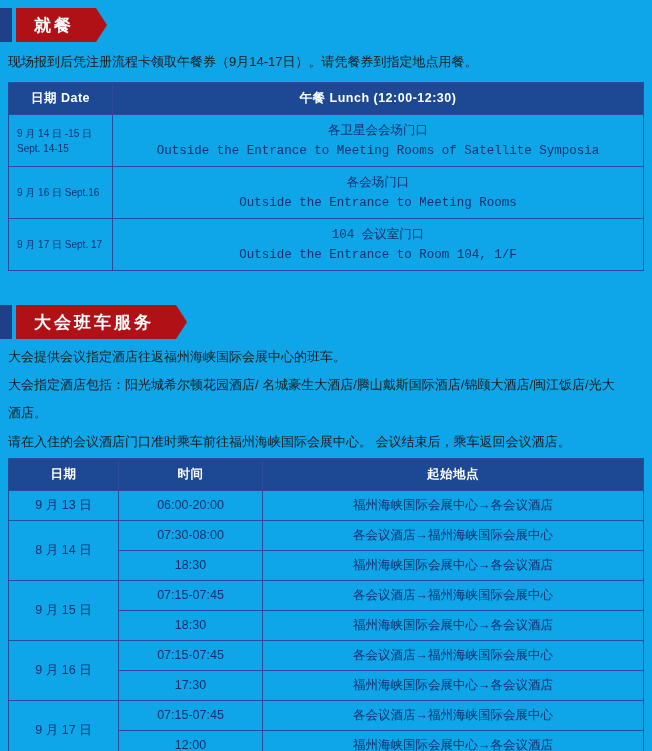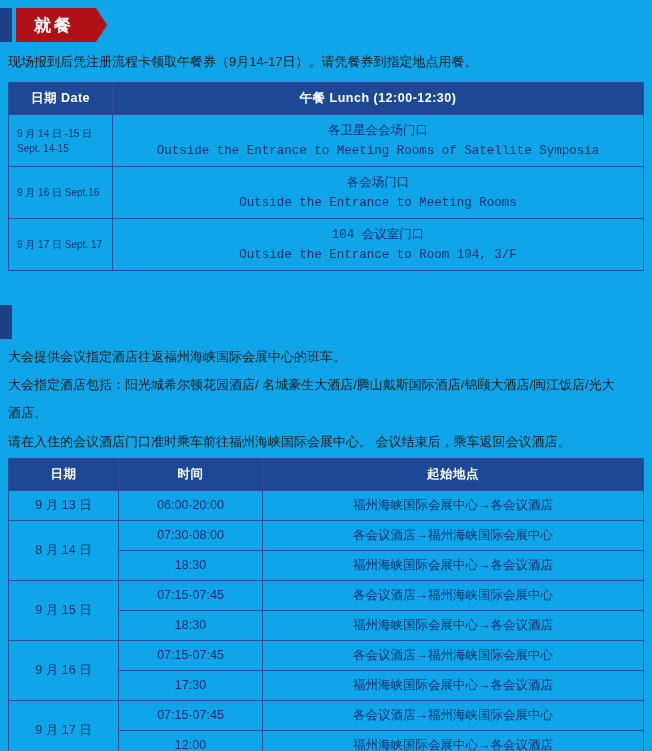--- a/index.html
+++ b/index.html
@@ -158,30 +158,31 @@
           <span class="ln">Outside the Entrance to Meeting Rooms</span>
         </td>
       </tr>
       <tr>
         <td class="date-cell">
           <span class="ln">9 月 17 日</span>
           <span class="ln">Sept. 17</span>
         </td>
         <td class="place-cell">
           <span class="ln">104 会议室门口</span>
-          <span class="ln">Outside the Entrance to Room 104, 3/F</span>
+          <span class="ln">Outside the Entrance to Room 104, 1/F</span>
         </td>
       </tr>
     </tbody>
   </table>
 
   <div class="spacer-lg"></div>
 
   <div class="section-head">
     <div class="bar"></div>
+    <div class="ribbon">大会班车服务</div>
   </div>
 
   <div class="para tight">大会提供会议指定酒店往返福州海峡国际会展中心的班车。</div>
   <div class="para tight nowrap">大会指定酒店包括：阳光城希尔顿花园酒店/ 名城豪生大酒店/腾山戴斯国际酒店/锦颐大酒店/闽江饭店/光大</div>
   <div class="para tight">酒店。</div>
   <div class="para tight">请在入住的会议酒店门口准时乘车前往福州海峡国际会展中心。 会议结束后，乘车返回会议酒店。</div>
 
   <table class="shuttle-table">
     <thead>
       <tr>

